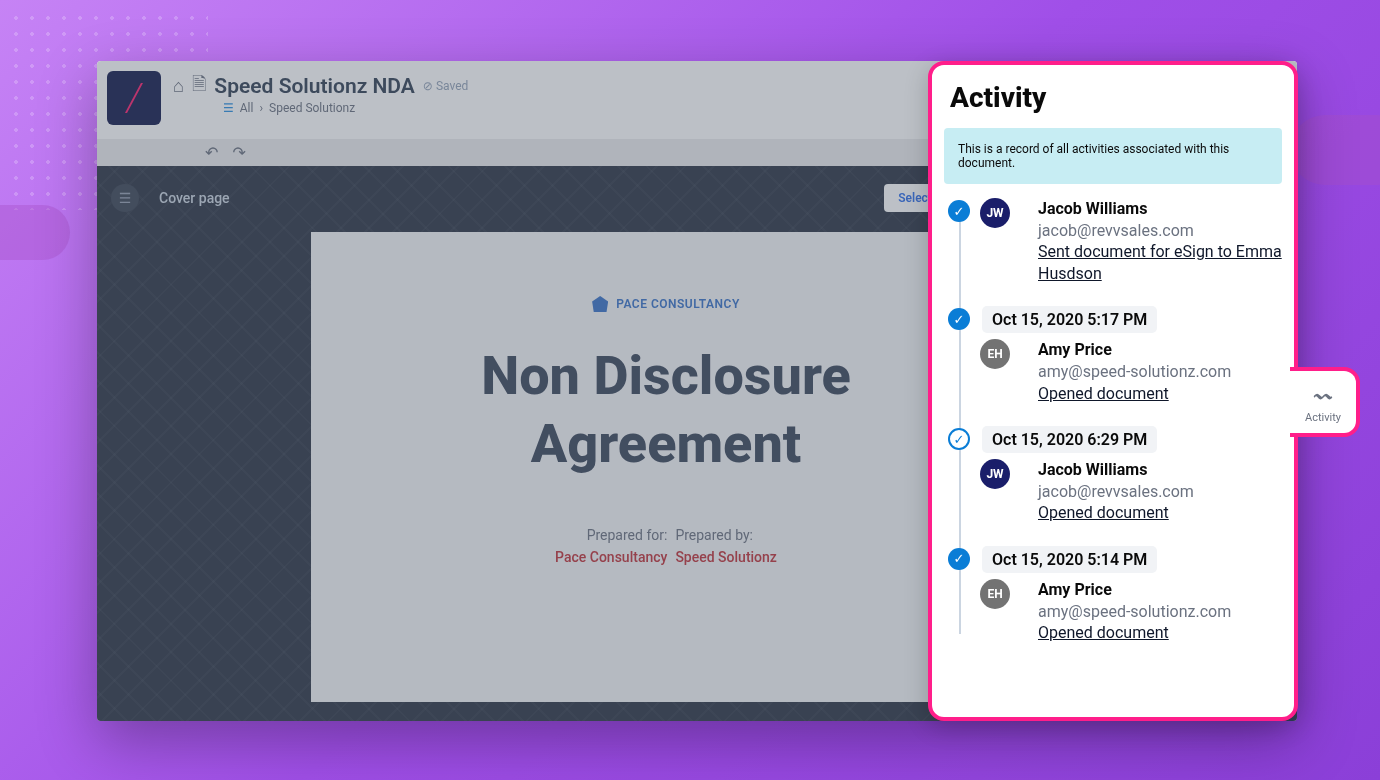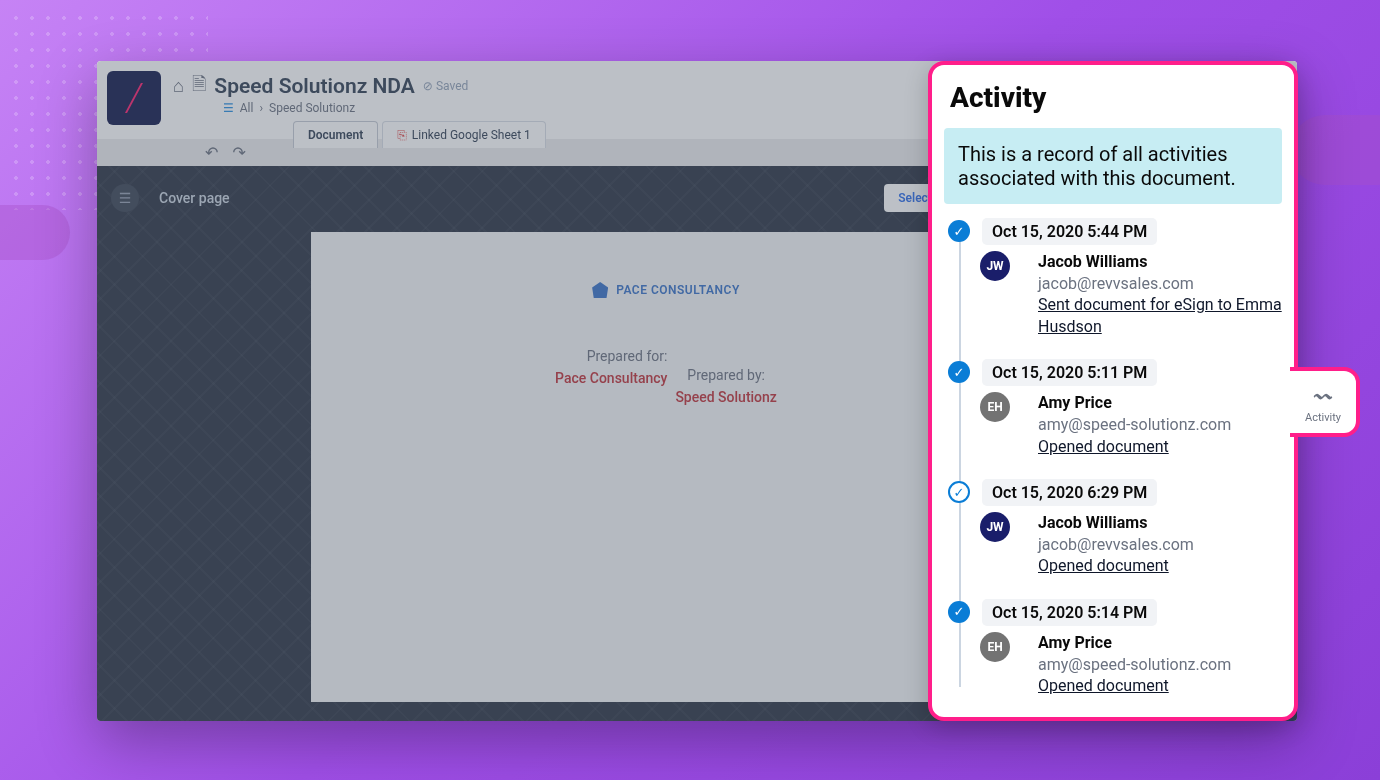--- a/index.html
+++ b/index.html
@@ -224,21 +224,21 @@
     color: #2f6fea;
     margin-left: 8px;
   }
   .trash-icon { color:#96a0b3; font-size:16px; margin-left:10px;}
 
   .doc-page {
     margin: 20px auto 0 auto;
     width: 710px;
     height: 470px;
     background: #f4f5f7;
-    padding: 50px 40px;
+    padding: 64px 40px;
     text-align: center;
   }
   .brand-row {
     display:flex;
     align-items:center;
     justify-content:center;
     gap:8px;
     color:#3973c8;
     font-weight:600;
     font-size:12px;
@@ -257,21 +257,21 @@
     margin-top: 30px;
   }
   .prep-row {
     margin-top: 50px;
     display: flex;
     gap: 8px;
     justify-content: center;
     font-size: 14px;
   }
   .prep-col { text-align: right; }
-  .prep-col.right { text-align: center; margin-top: 19px; }
+  .prep-col.right { text-align: left; }
   .prep-label { color: #6b7280; margin-bottom: 6px; }
   .prep-value { color: #c0333a; font-weight: 500; }
 
   
   .activity-panel {
     position: absolute;
     right: 82px;
     top: 61px;
     width: 370px;
     height: 660px;
@@ -310,21 +310,21 @@
     height:100%;
     background:#fff;
   }
 
   .activity-title { font-size: 28px; font-weight: 800; color: #0a0a0a; padding: 0 18px 10px 18px; }
   .activity-desc {
     margin: 4px 12px 14px 12px;
     background: #c7edf3;
     border-radius: 4px;
     padding: 14px 14px;
-    font-size: 20px;
+    font-size: 12px;
     color: #0a0a0a;
   }
 
   .activity-list { padding: 0 12px 0 16px; position:relative; }
   .timeline-line { position:absolute; left:27px; top:18px; bottom:10px; width:2px; background:#cbd5e1; }
   .activity-item {
     position: relative;
     margin-bottom: 22px;
     padding-left: 32px;
   }
@@ -393,29 +393,20 @@
           <span>⊘</span>
           <span>Saved</span>
         </span>
       </div>
       <div class="breadcrumb-row">
         <span class="folder-icon">☰</span>
         <span>All</span>
         <span>›</span>
         <span>Speed Solutionz</span>
       </div>
-      <div class="tabs-row">
-        <div class="tab active">
-          <span>Document</span>
-        </div>
-        <div class="tab">
-          <span class="link-icon">⎘</span>
-          <span>Linked Google Sheet 1</span>
-        </div>
-      </div>
     </div>
     <div class="download-btn">Download</div>
   </div>
 
   <div class="undo-row">
     <span>↶</span>
     <span>↷</span>
   </div>
 
   <div class="canvas-wrap">
@@ -425,20 +416,24 @@
       <span class="spacer"></span>
       <span class="cover-btn">Select cover theme</span>
       <span class="cover-btn">Customize cover theme</span>
       <span class="trash-icon">🗑</span>
     </div>
 
     <div class="doc-page">
       <div class="brand-row">
         <span class="brand-icon"></span>
         <span>PACE CONSULTANCY</span>
+      </div>
+      <div class="doc-h1">
+        <div>Non Disclosure</div>
+        <div>Agreement</div>
       </div>
       <div class="prep-row">
         <div class="prep-col">
           <div class="prep-label">Prepared for:</div>
           <div class="prep-value">Pace Consultancy</div>
         </div>
         <div class="prep-col right">
           <div class="prep-label">Prepared by:</div>
           <div class="prep-value">Speed Solutionz</div>
         </div>
@@ -482,33 +477,32 @@
   <div class="activity-tab-cap">
     <span style="font-size:18px">〰</span>
     <span>Activity</span>
   </div>
   <div class="activity-title">Activity</div>
   <div class="activity-desc">This is a record of all activities associated with this document.</div>
   <div class="activity-list" id="activity-list">
     <div class="timeline-line"></div>
   <div class="activity-item">
         <div class="check-dot">✓</div>
-        <div><span class="ts-pill">Oct 15, 2020 5:44 PM</span></div>
         <div class="act-body">
           <div class="avatar jw">JW</div>
           <div class="act-text">
             <div class="act-name">Jacob Williams</div>
             <div class="act-email">jacob@revvsales.com</div>
             <div class="act-desc">Sent document for eSign to Emma Husdson</div>
           </div>
         </div>
       </div>
       <div class="activity-item">
         <div class="check-dot">✓</div>
-        <div><span class="ts-pill">Oct 15, 2020 5:11 PM</span></div>
+        <div><span class="ts-pill">Oct 15, 2020 5:17 PM</span></div>
         <div class="act-body">
           <div class="avatar eh">EH</div>
           <div class="act-text">
             <div class="act-name">Amy Price</div>
             <div class="act-email">amy@speed-solutionz.com</div>
             <div class="act-desc">Opened document</div>
           </div>
         </div>
       </div>
       <div class="activity-item">

